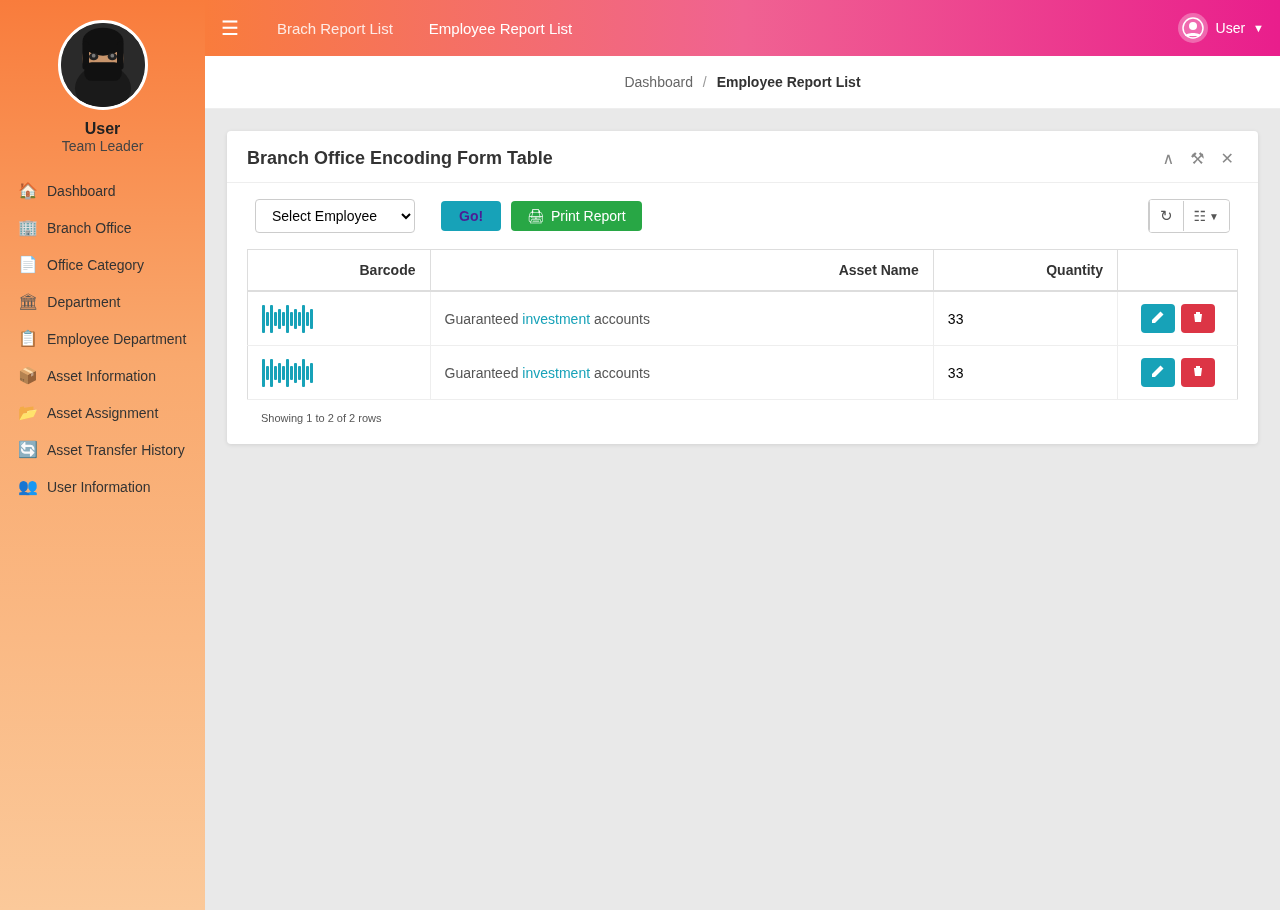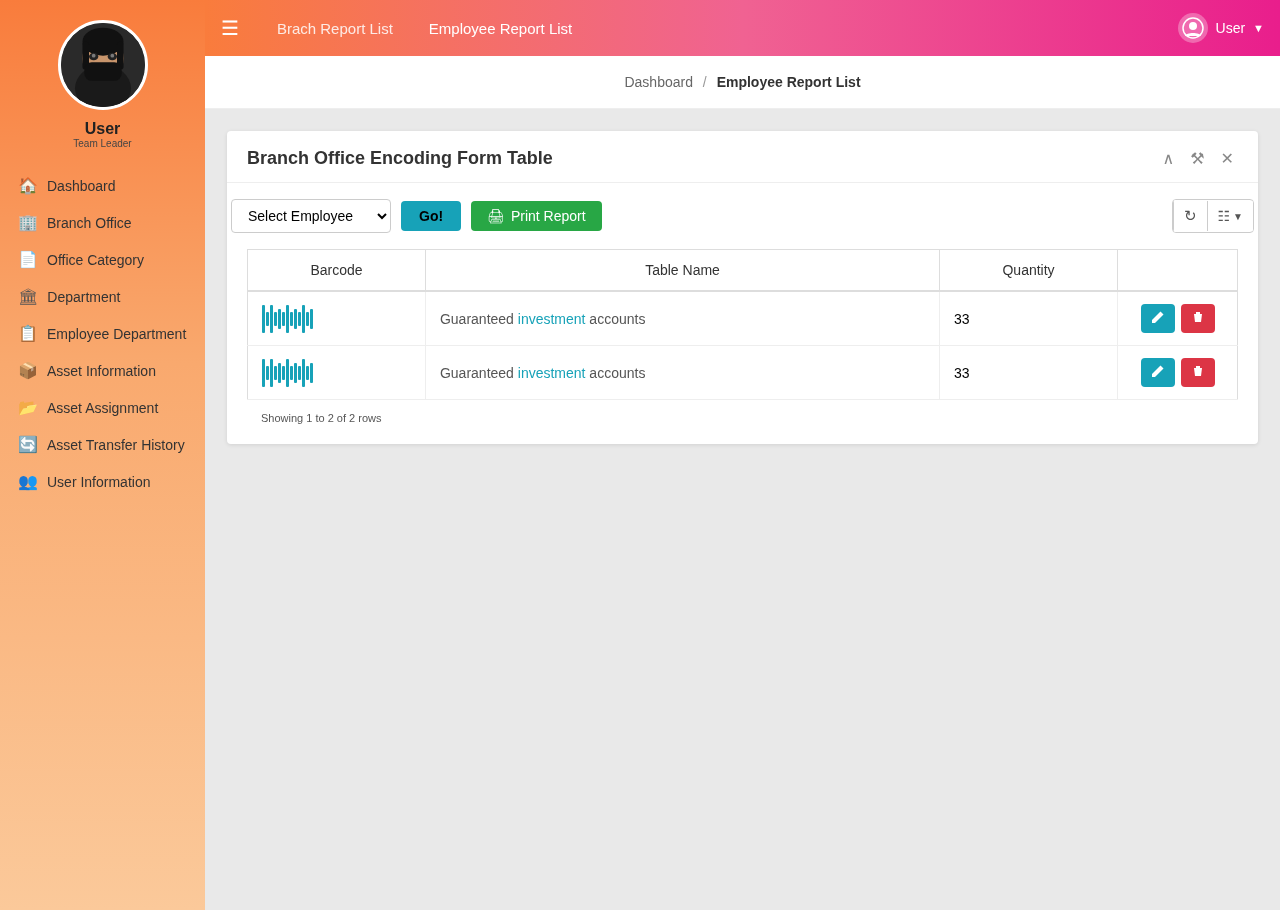--- a/index.html
+++ b/index.html
@@ -29,21 +29,21 @@
     }
     .avatar svg { width: 90px; height: 90px; }
     .user-name {
       color: #222;
       font-weight: bold;
       font-size: 16px;
       margin-top: 10px;
     }
     .user-role {
       color: #444;
-      font-size: 10px;
+      font-size: 14px;
       margin-bottom: 18px;
     }
     .sidebar-nav {
       width: 100%;
       padding: 0 0;
     }
     .sidebar-item {
       display: flex;
       align-items: center;
       gap: 9px;
@@ -165,41 +165,42 @@
       cursor: pointer;
       color: #888;
       font-size: 16px;
       padding: 2px 4px;
     }
 
     
     .toolbar {
       display: flex;
       align-items: center;
-      padding: 16px 4px;
+      padding: 16px 28px;
       gap: 10px;
     }
     .select-employee {
       padding: 7px 12px;
       border: 1px solid #ccc;
       border-radius: 4px;
       font-size: 14px;
       background: #fff;
       cursor: pointer;
       min-width: 160px;
     }
     .btn-go {
       background: #17a2b8;
-      color: #000000;
+      color: #4c1d95;
       border: none;
       padding: 7px 18px;
       border-radius: 4px;
       cursor: pointer;
       font-size: 14px;
       font-weight: bold;
+      margin-left: 16px;
     }
     .btn-print {
       background: #28a745;
       color: #fff;
       border: none;
       padding: 7px 16px;
       border-radius: 4px;
       cursor: pointer;
       font-size: 14px;
       display: flex;
@@ -250,23 +251,23 @@
     table {
       width: 100%;
       border-collapse: collapse;
       border: 1px solid #ddd;
     }
     thead tr {
       background: #fff;
     }
     th {
       padding: 12px 14px;
-      text-align: center;
-      font-size: 14px;
-      font-weight: normal;
+      text-align: right;
+      font-size: 14px;
+      font-weight: bold;
       color: #333;
       border-bottom: 2px solid #ddd;
       border-right: 1px solid #ddd;
     }
     th:last-child { border-right: none; }
     td {
       padding: 12px 14px;
       border-bottom: 1px solid #eee;
       border-right: 1px solid #eee;
       font-size: 14px;
@@ -439,21 +440,21 @@
             <span style="font-size:10px;">▼</span>
           </button>
         </div>
       </div>
 
       <div class="table-container">
         <table>
           <thead>
             <tr>
               <th>Barcode</th>
-              <th>Table Name</th>
+              <th>Asset Name</th>
               <th>Quantity</th>
               <th style="width:120px;"></th>
             </tr>
           </thead>
           <tbody id="table-body">
           <tr>
                 <td>
                   <div class="barcode-bars">
                     <span style="height: 28px;"></span>
                     <span style="height: 14px;"></span>

